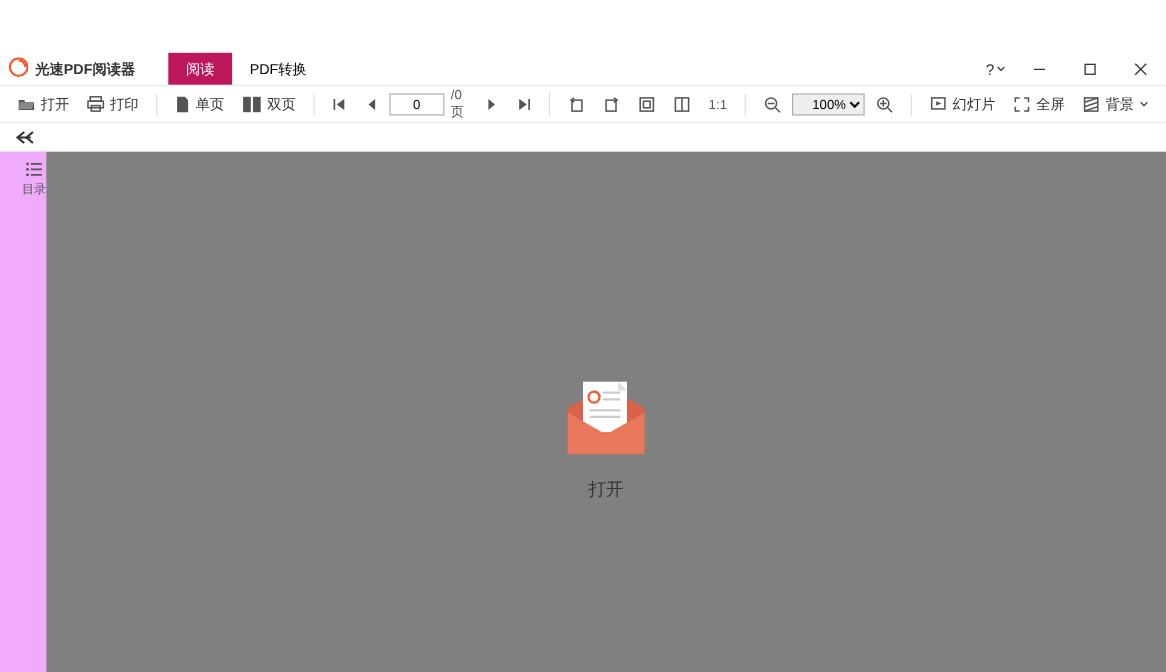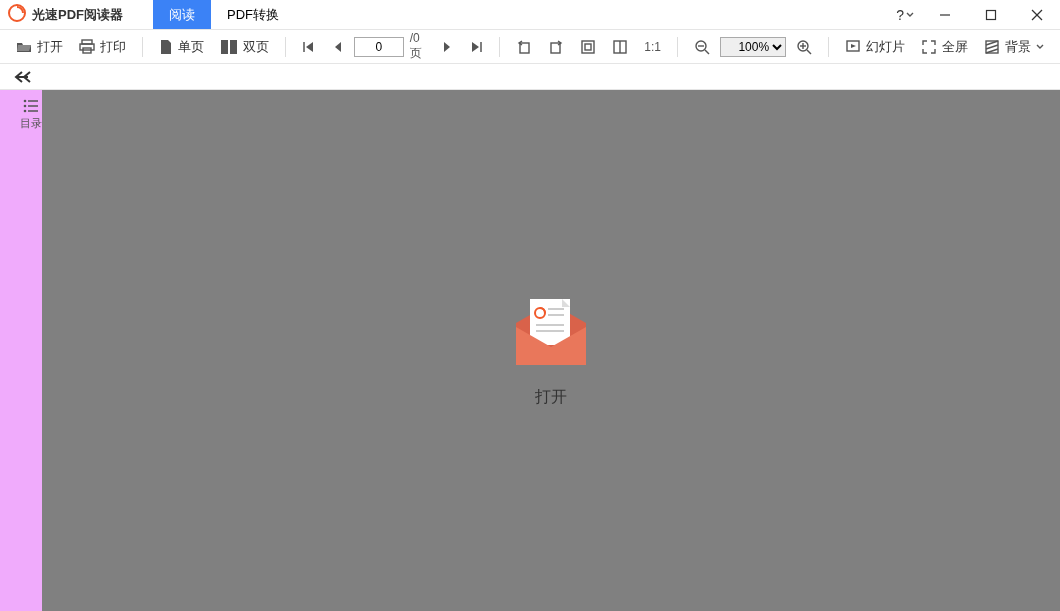--- a/index.html
+++ b/index.html
@@ -4,33 +4,34 @@
 <style>
   * { box-sizing: border-box; margin: 0; padding: 0; font-family: "Microsoft YaHei", sans-serif; }
   body { width: 1060px; height: 611px; overflow: hidden; background: #fff; }
 
   
   .titlebar {
     height: 30px;
     display: flex;
     align-items: stretch;
     border-bottom: 1px solid #e5e5e5;
+    margin-top: 48px;
   }
   .titlebar-left {
     display: flex; align-items: center;
     padding-left: 8px; gap: 6px;
     font-size: 13px; font-weight: bold; color: #333;
     width: 153px;
   }
   .tabs { display: flex; align-items: stretch; }
   .tab {
     display: flex; align-items: center; justify-content: center;
     padding: 0 16px; font-size: 13px; color: #000000; cursor: pointer;
   }
-  .tab.active { background: #3b82f6; color: #fff; }
+  .tab.active { background: #be185d; color: #fff; }
   .titlebar-right {
     margin-left: auto;
     display: flex; align-items: center;
   }
   .win-btn {
     width: 46px; height: 30px;
     display: flex; align-items: center; justify-content: center;
     cursor: pointer;
   }
   .win-btn svg { display: block; }

